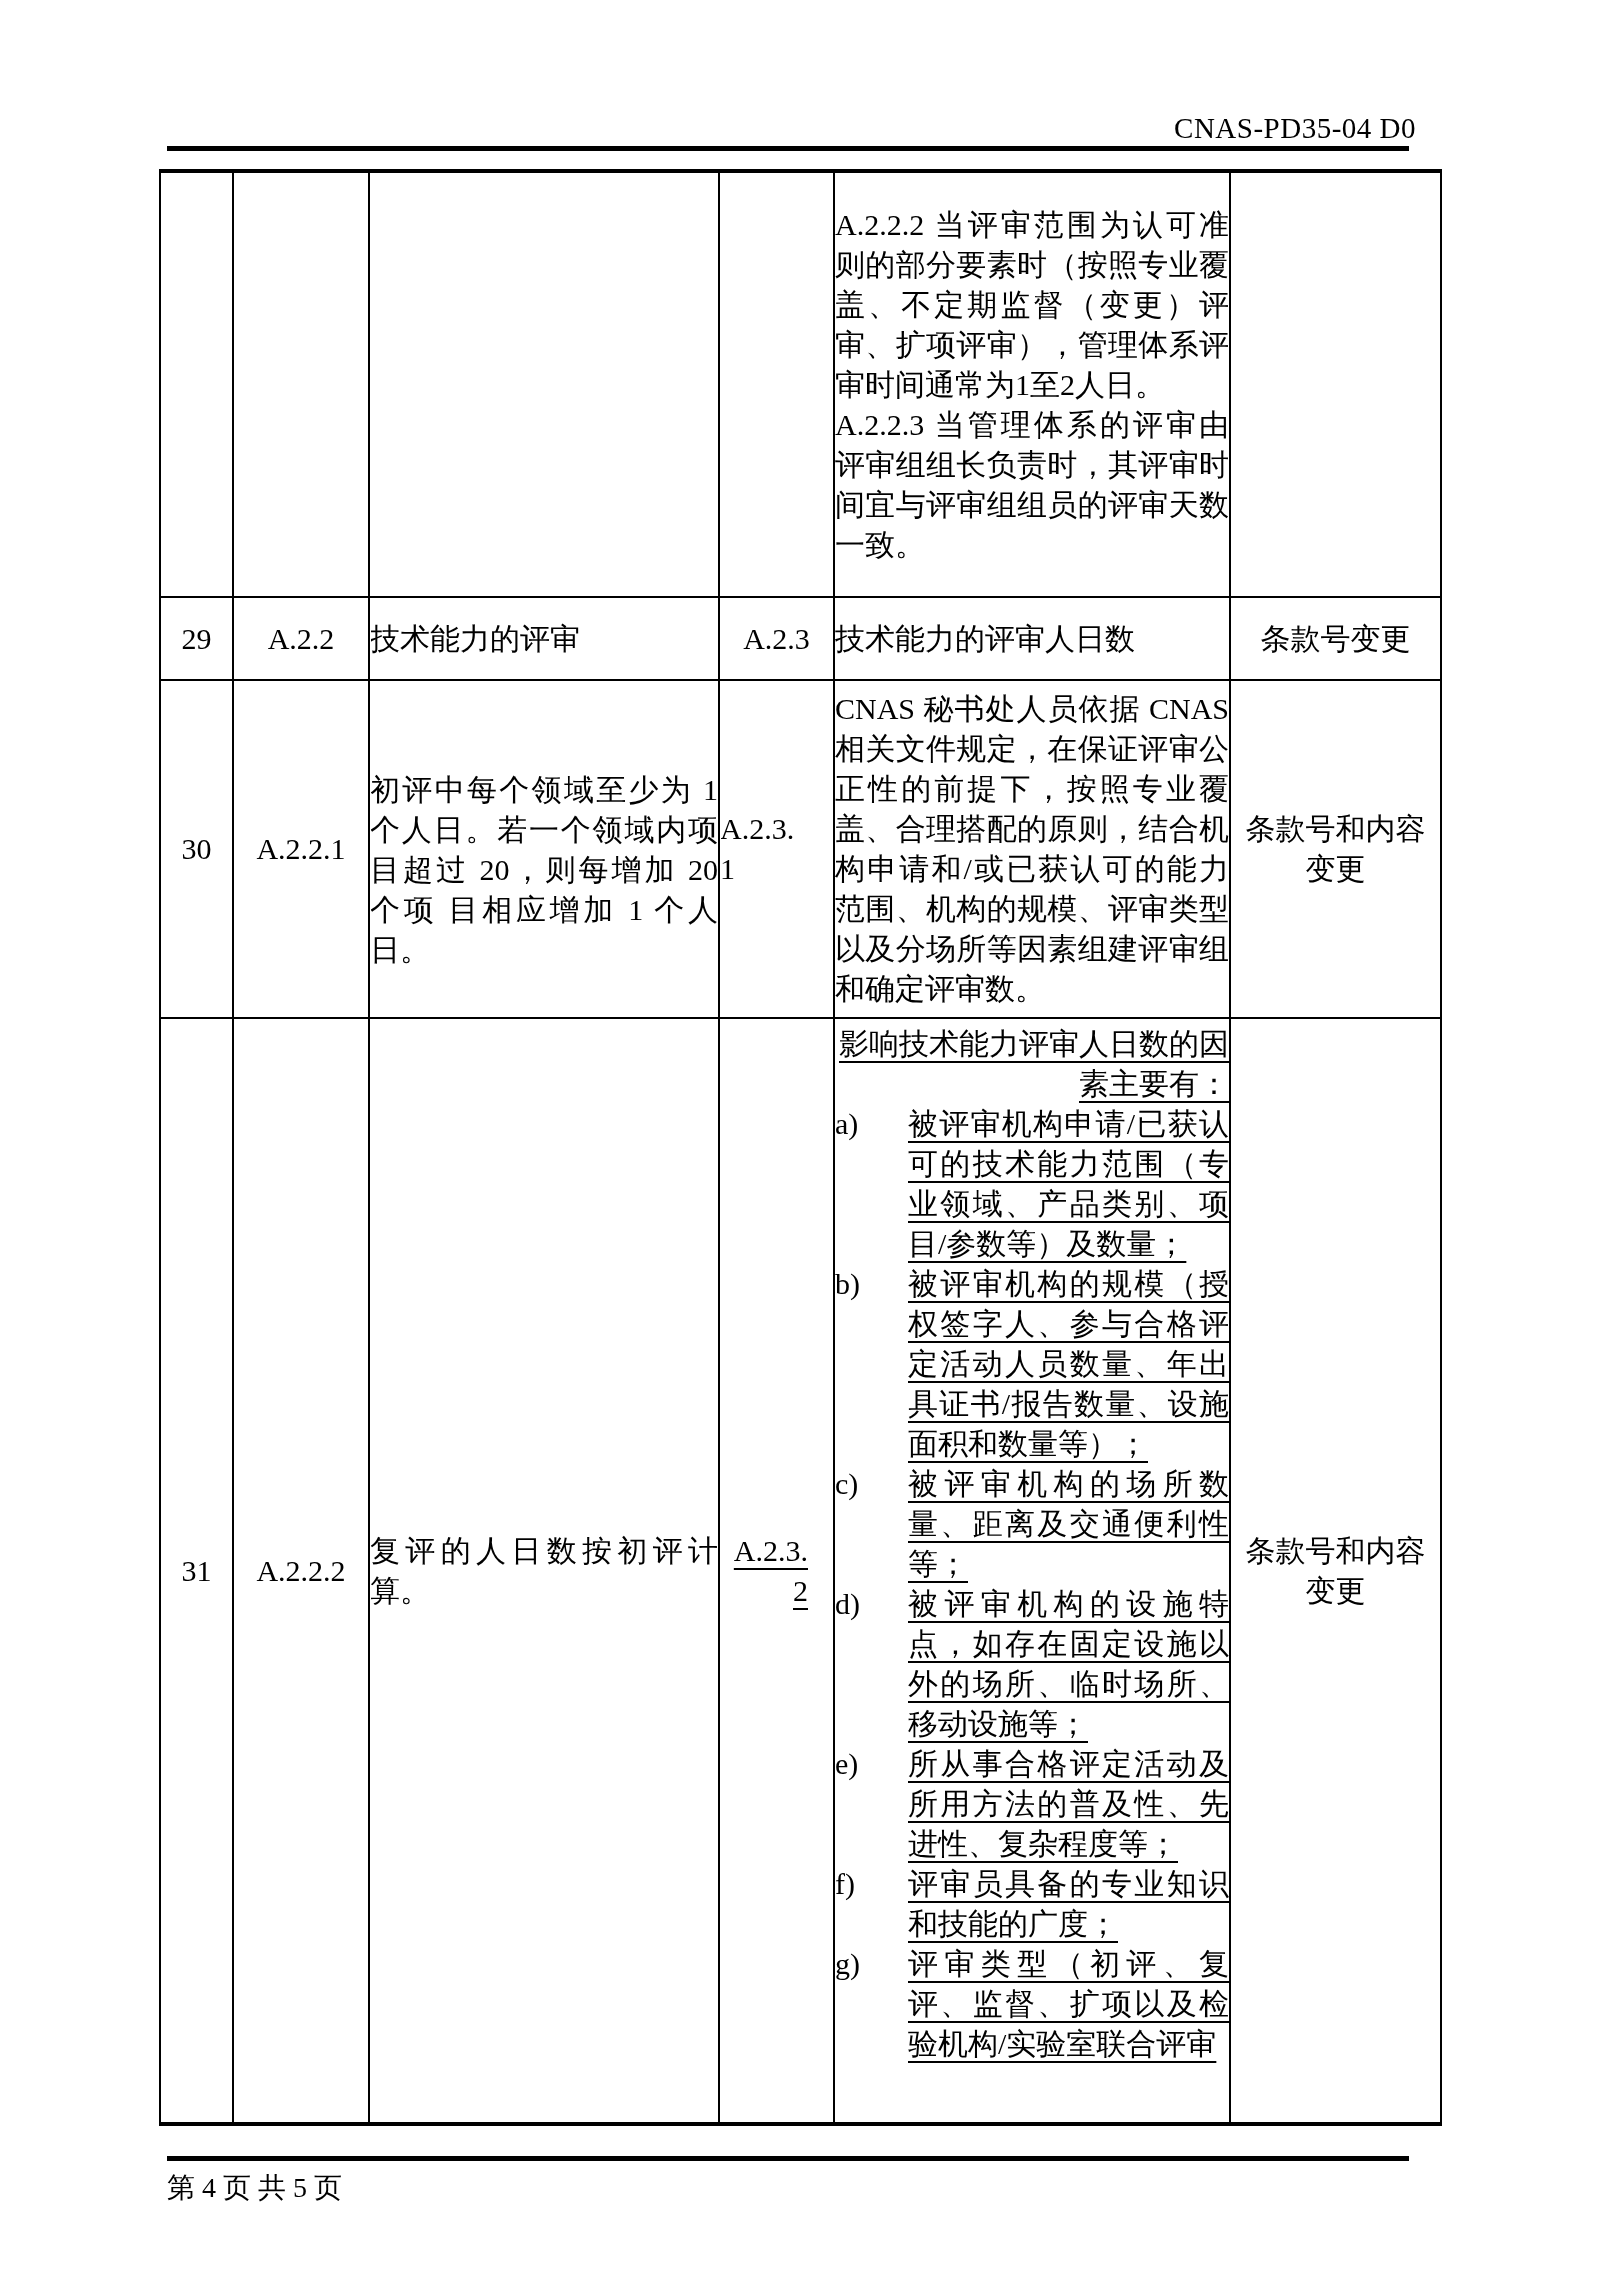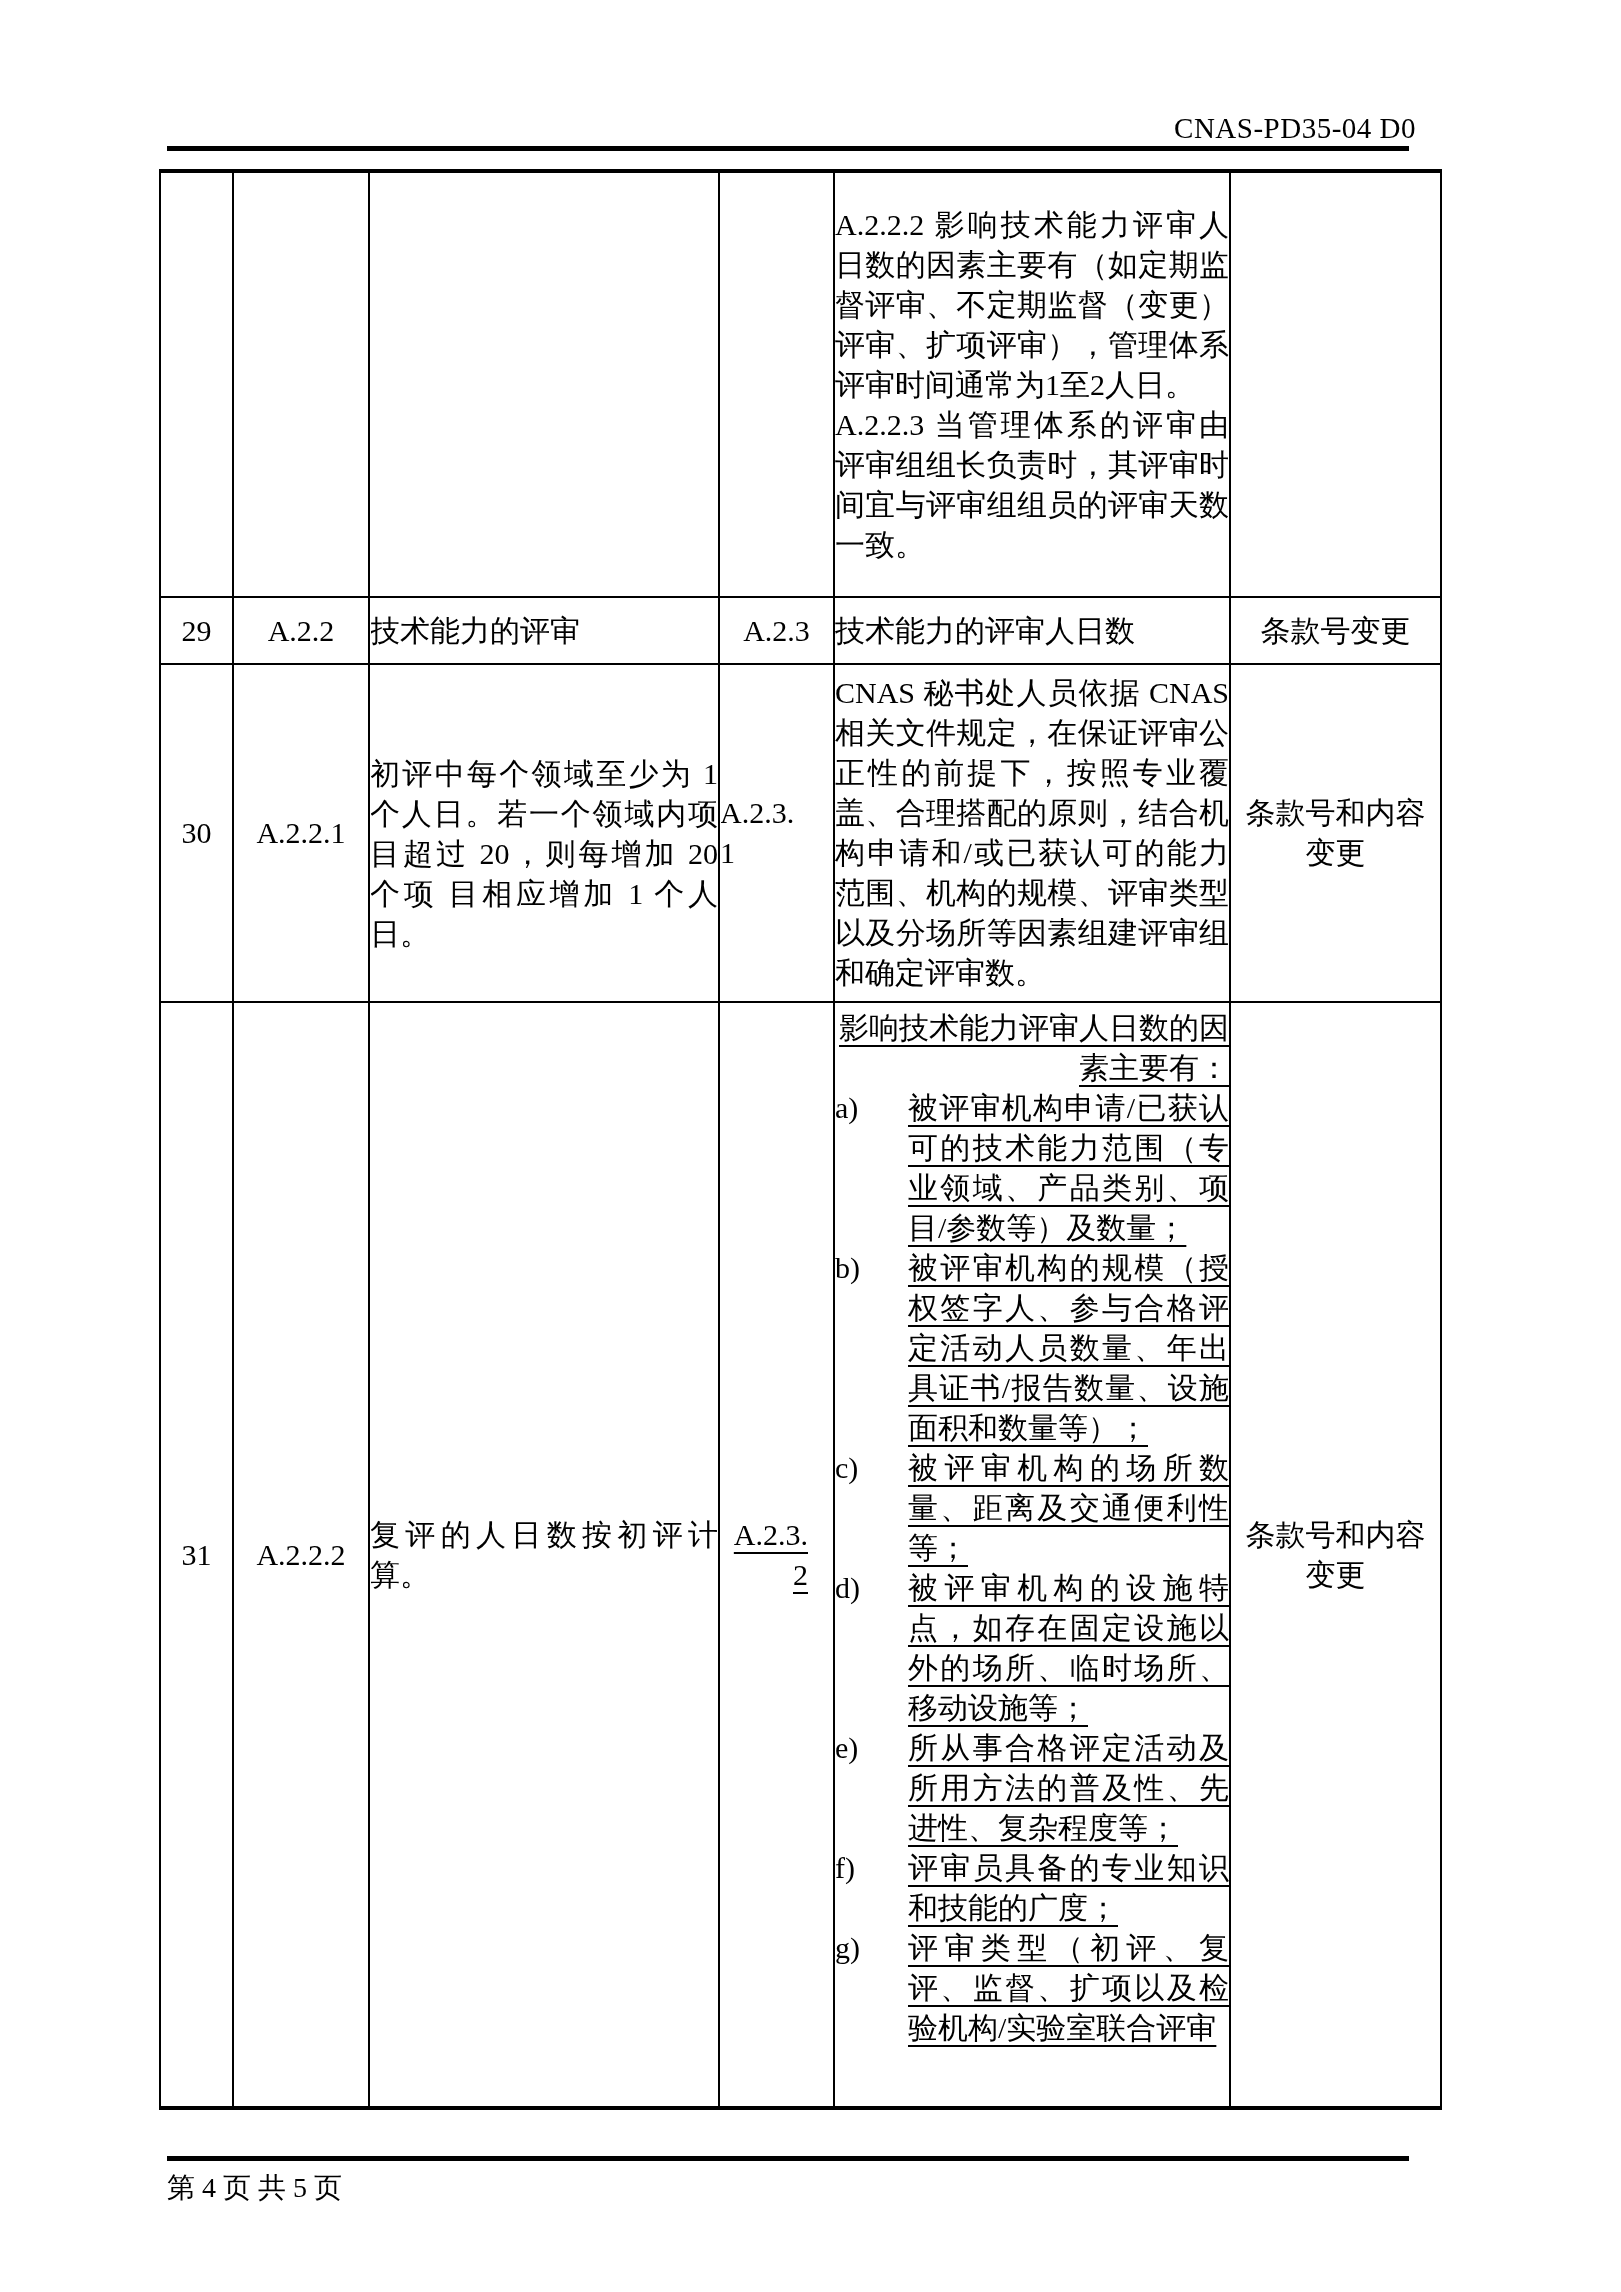--- a/index.html
+++ b/index.html
@@ -123,27 +123,27 @@
       <col style="width:211px">
     </colgroup>
 
     <tbody>
         <tr style="height:426px;">
       <td class="c-num"></td>
       <td class="c-clause"></td>
       <td class="c-text"></td>
       <td class="c-clause"></td>
       <td class="c-text v-top pad-newtxt">
-        <p class="cellp">A.2.2.2 影响技术能力评审人日数的因素主要有（如定期监督评审、不定期监督（变更）评审、扩项评审），管理体系评审时间通常为1至2人日。</p>
+        <p class="cellp">A.2.2.2 当评审范围为认可准则的部分要素时（按照专业覆盖、不定期监督（变更）评审、扩项评审），管理体系评审时间通常为1至2人日。</p>
         <p class="cellp">A.2.2.3 当管理体系的评审由评审组组长负责时，其评审时间宜与评审组组员的评审天数一致。</p>
       </td>
       <td class="change-note"></td>
     </tr>
 
-    <tr style="height:67px;">
+    <tr style="height:83px;">
       <td class="c-num">29</td>
       <td class="c-clause">A.2.2</td>
       <td class="c-text pad-text">技术能力的评审</td>
       <td class="c-clause">A.2.3</td>
       <td class="c-text pad-newtxt">技术能力的评审人日数</td>
       <td class="change-note">条款号变更</td>
     </tr>
 
     <tr style="height:338px;">
       <td class="c-num">30</td>

